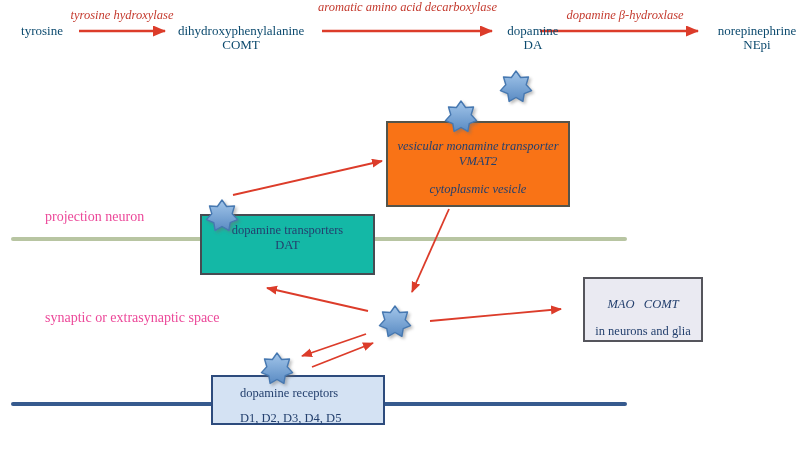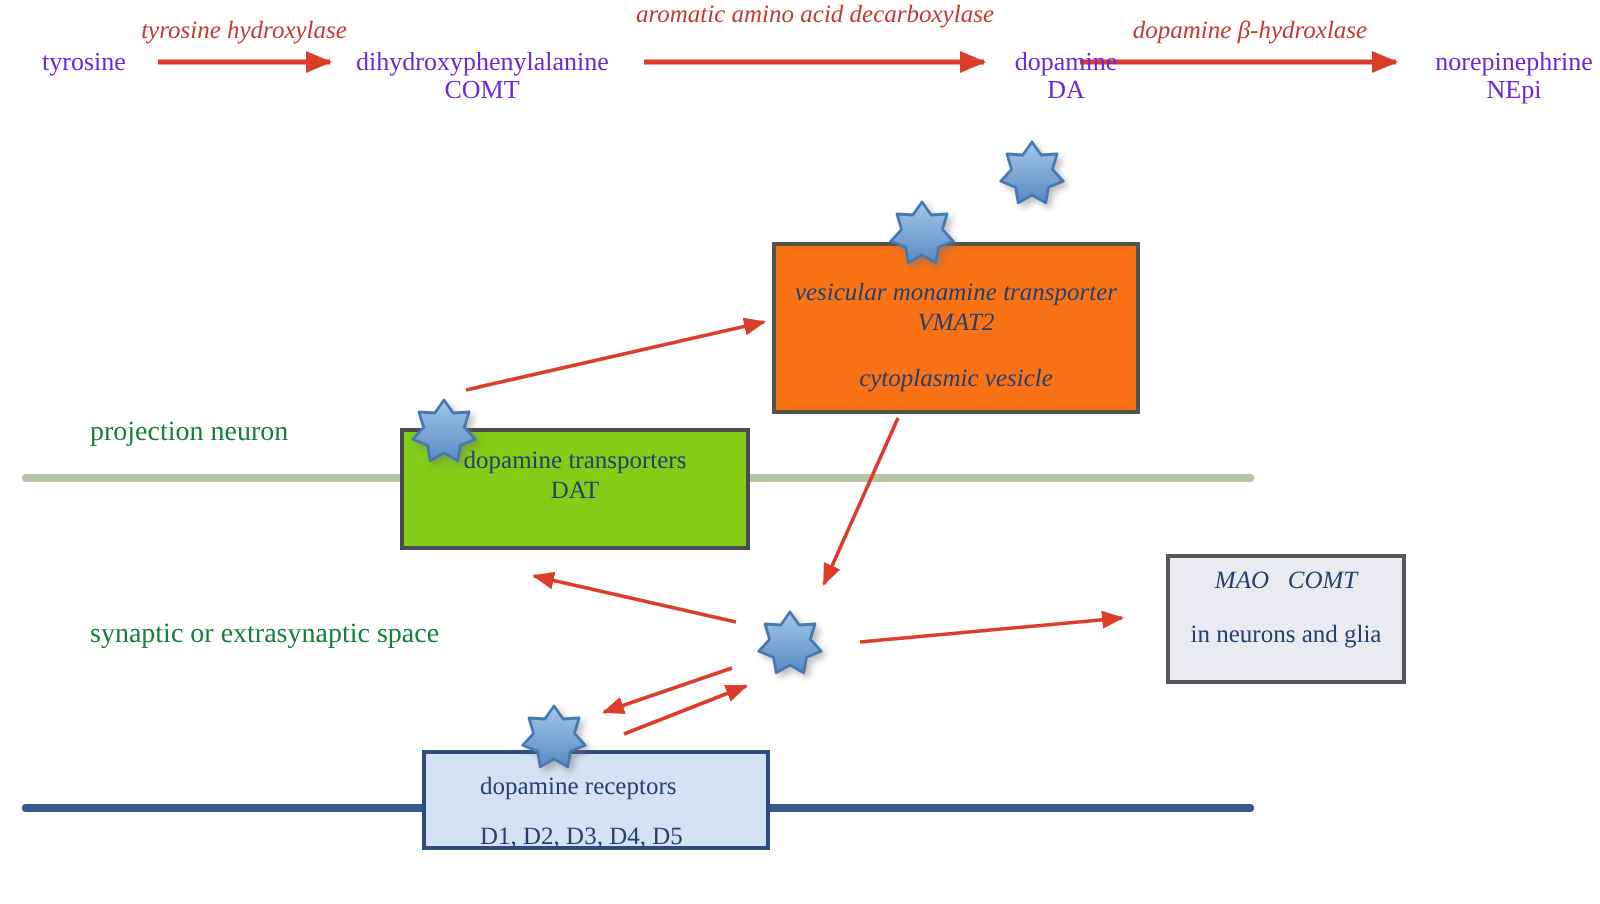--- a/index.html
+++ b/index.html
@@ -1,41 +1,41 @@
 <!DOCTYPE html>
 <html><head>
 <meta charset="utf-8">
 <style>
   html,body{margin:0;padding:0;background:#fff;}
   .canvas{
     position:relative;width:800px;height:452px;background:#ffffff;
     overflow:hidden;font-family:"Liberation Serif", serif;color:#24406e;
   }
   .layer{position:absolute;left:0;top:0;pointer-events:none;}
-  .txt{position:absolute;font-size:13px;line-height:14px;color:#6d28d9;}
+  .txt{position:absolute;font-size:13px;line-height:14px;color:#0c4a6e;}
   .center{text-align:center;}
   .enzyme{
     position:absolute;font-size:12.5px;line-height:13px;font-style:italic;
     color:#c43a2e;text-align:center;
   }
-  .compartment{position:absolute;font-size:14px;color:#15803d;}
+  .compartment{position:absolute;font-size:14px;color:#ec4899;}
   .box{position:absolute;box-sizing:border-box;font-size:12.5px;line-height:15px;}
   .box .bline{display:block;}
   .vmat2{
     left:386px;top:121px;width:184px;height:86px;
     background:#f97316;border:2px solid #54544a;text-align:center;padding-top:16px;font-style:italic;
   }
   .vmat2 .l3{margin-top:13px;}
   .dat{
     left:200px;top:214px;width:175px;height:61px;
-    background:#84cc16;border:2px solid #474b52;text-align:center;padding-top:7px;
+    background:#14b8a6;border:2px solid #474b52;text-align:center;padding-top:7px;
   }
   .mao{
     left:583px;top:277px;width:120px;height:65px;
-    background:#eaeaf2;border:2px solid #55555c;text-align:center;padding-top:4px;
+    background:#eaeaf2;border:2px solid #55555c;text-align:center;padding-top:18px;
   }
   .mao .l1{font-style:italic;white-space:pre;}
   .mao .l2{margin-top:12px;}
   .receptors{
     left:211px;top:375px;width:174px;height:50px;
     background:#d4e2f3;border:2px solid #2d4b7d;text-align:left;
     padding:9px 0 0 27px;
   }
   .receptors .l2{margin-top:10px;}
   .star{filter:drop-shadow(2px 2.5px 1.5px rgba(110,110,110,0.45));}

